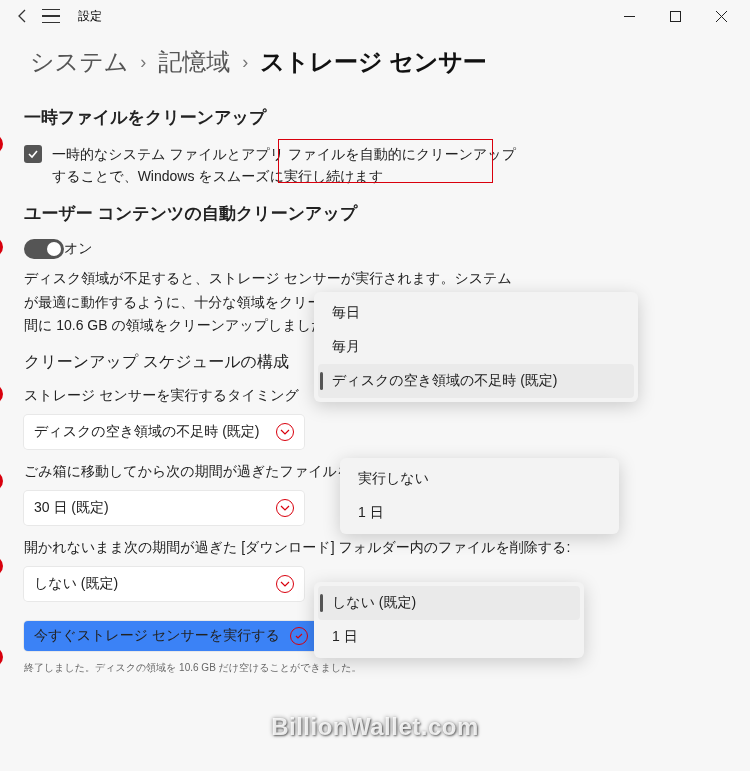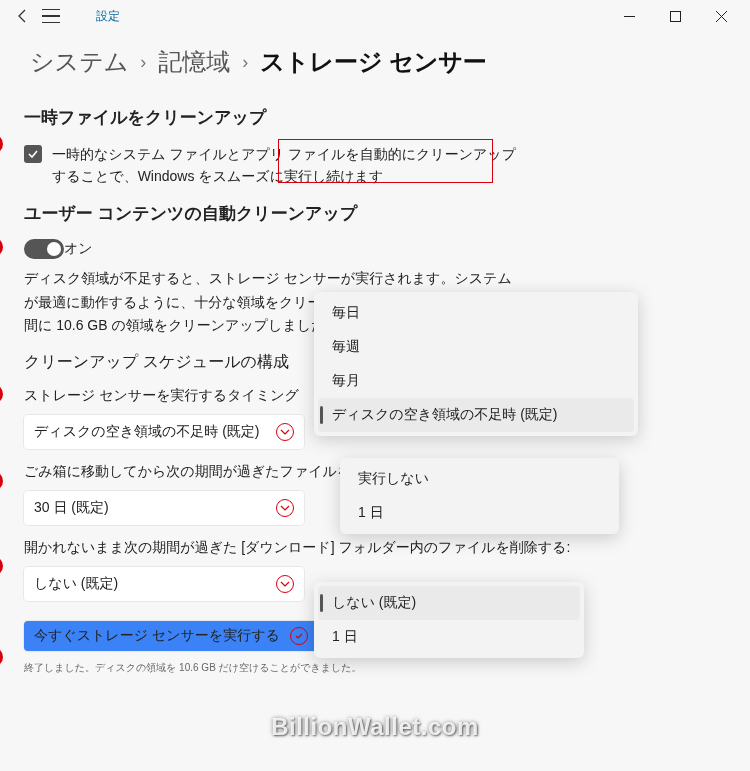--- a/index.html
+++ b/index.html
@@ -4,21 +4,21 @@
 <style>
   * { box-sizing: border-box; margin: 0; padding: 0; font-family: "Yu Gothic UI", "Meiryo", sans-serif; }
   body { background: #f7f7f7; width: 750px; height: 771px; overflow: hidden; position: relative; }
 
   
   .titlebar { height: 32px; display: flex; align-items: center; padding: 0 6px; }
   .titlebar-left { display: flex; align-items: center; gap: 10px; padding-left: 8px; }
   .back-arrow { width: 18px; height: 18px; display: flex; align-items: center; justify-content: center; cursor: default; }
   .hamburger { width: 18px; height: 14px; display: flex; flex-direction: column; justify-content: space-between; cursor: default; }
   .hamburger div { height: 1.4px; background: #333; }
-  .title { font-size: 12px; color: #0369a1; margin-left: 26px; }
+  .title { font-size: 12px; color: #000000; margin-left: 8px; }
   .win-controls { margin-left: auto; display: flex; }
   .win-btn { width: 46px; height: 32px; display: flex; align-items: center; justify-content: center; cursor: default; }
 
   
   .breadcrumb { display: flex; align-items: center; gap: 12px; padding: 14px 30px 10px 30px; font-size: 24px; color: #555; }
   .breadcrumb .sep { font-size: 18px; color: #777; }
   .breadcrumb .current { color: #111; font-weight: 600; }
 
   
   .content { padding: 6px 30px 0 24px; font-size: 14px; color: #222; position: relative; }
@@ -180,21 +180,20 @@
         <svg viewBox="0 0 10 10">
           <path d="M2 5 L4 7 L8 3" stroke="#d9000d" stroke-width="1.2" fill="none"></path>
         </svg>
       </span>
   </div>
   <div class="result-text">終了しました。ディスクの領域を 10.6 GB だけ空けることができました。</div>
 
   
   <div class="flyout" style="left:314px; top:204px; width:324px;">
     <div class="item">毎日</div>
-    <div class="item">毎週</div>
     <div class="item">毎月</div>
     <div class="item sel">ディスクの空き領域の不足時 (既定)</div>
   </div>
 
   <div class="flyout" style="left:340px; top:370px; width:279px;">
     <div class="item">実行しない</div>
     <div class="item">1 日</div>
   </div>
 
   <div class="flyout" style="left:314px; top:494px; width:270px;">

